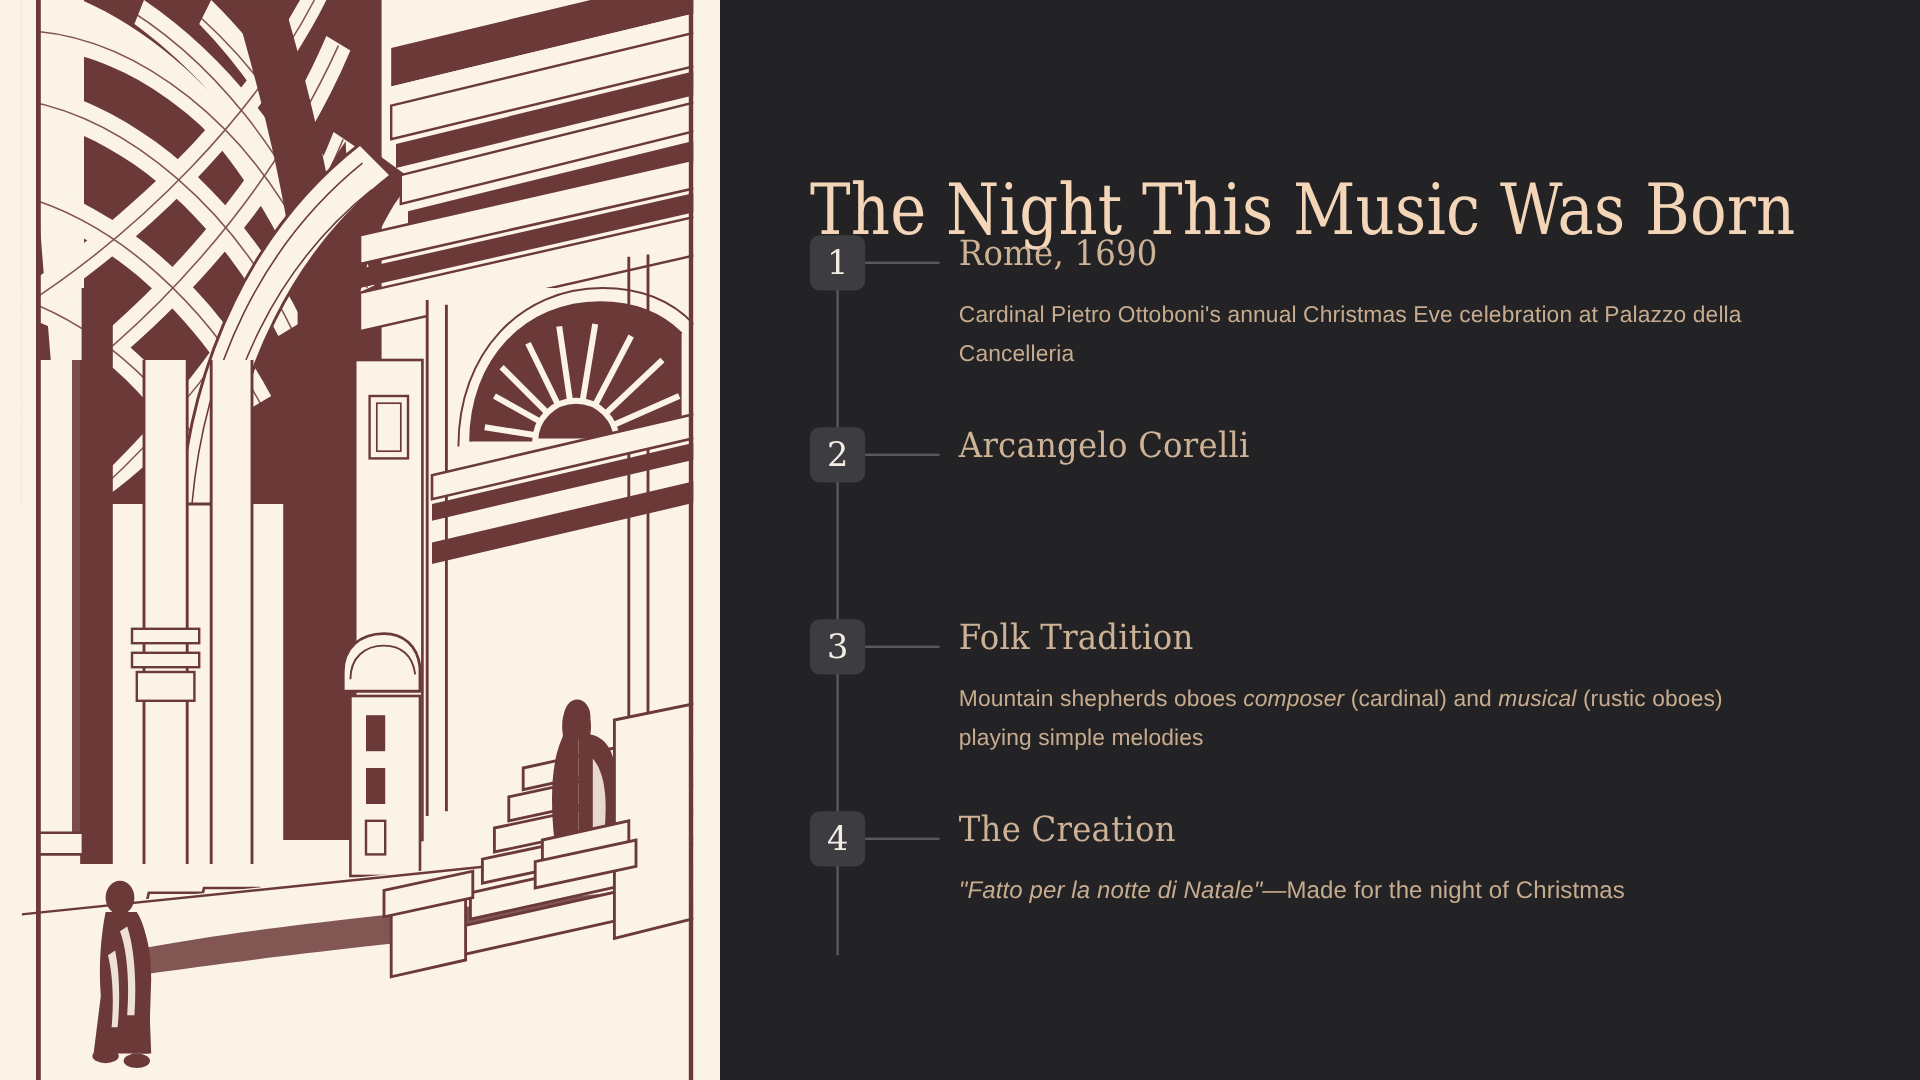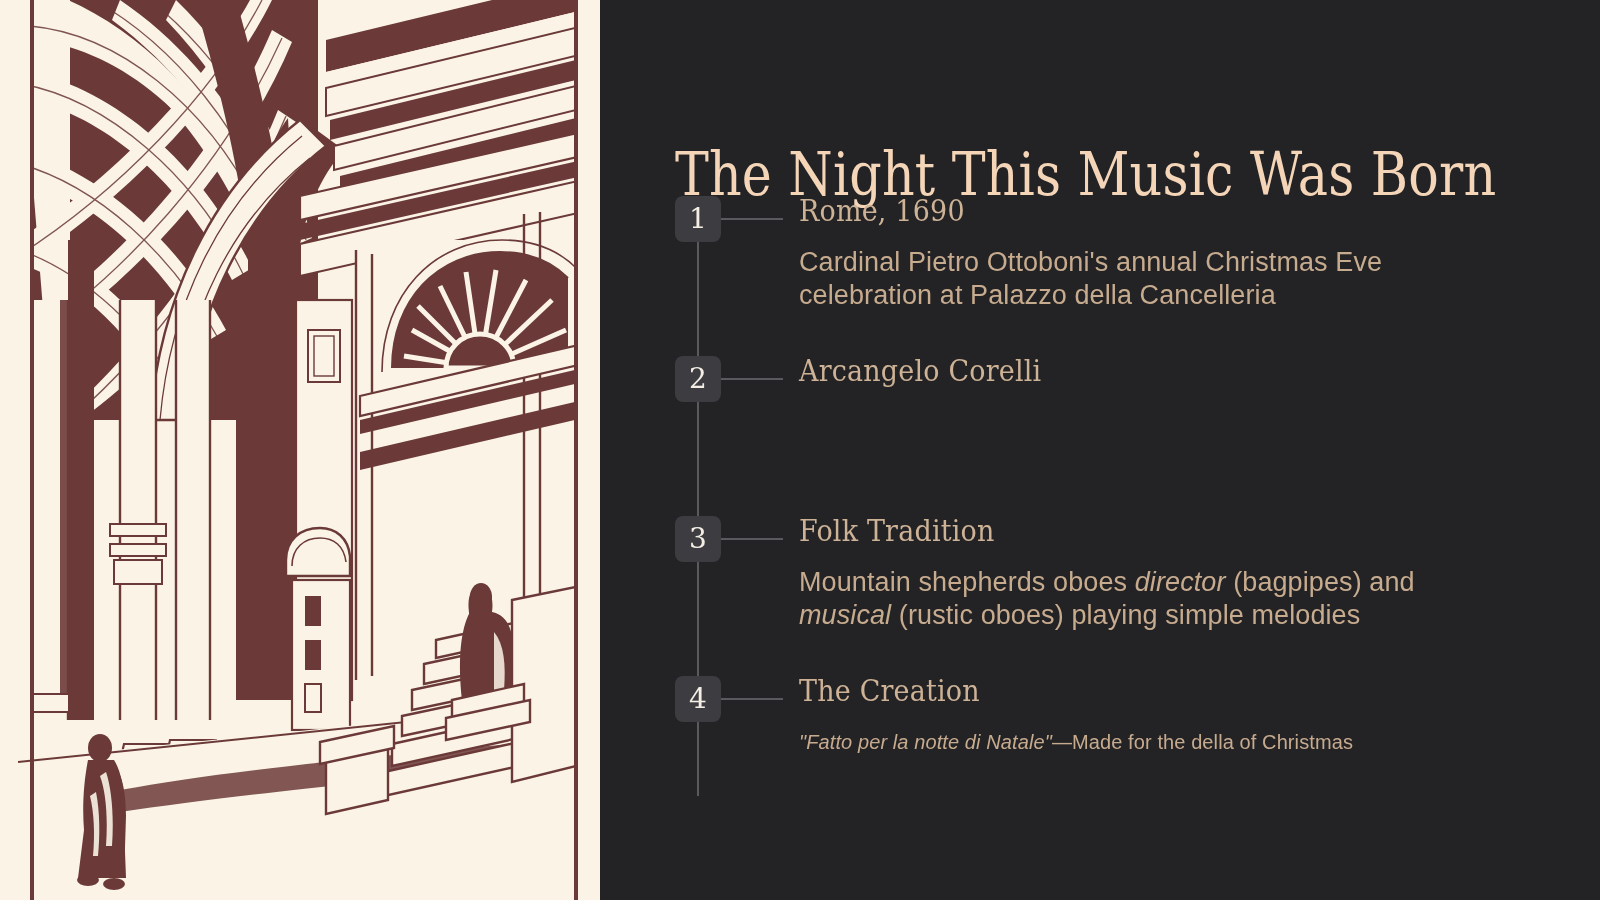--- a/index.html
+++ b/index.html
@@ -118,21 +118,21 @@
     font-weight: 400;
     color: #CDB296;
     letter-spacing: 0.2px;
     transform: scaleX(0.93);
     transform-origin: left center;
     white-space: nowrap;
   }
   .item-desc {
     margin-top: 12px;
     font-family: "Liberation Sans", sans-serif;
-    font-size: 27px;
+    font-size: 19px;
     line-height: 33px;
     color: #C7AB8E;
     letter-spacing: 0.1px;
     max-width: 690px;
   }
   .item-desc em {
     font-style: italic;
   }
   .item-desc.quote-line {
     font-size: 20px;
@@ -385,31 +385,31 @@
           <div class="item-heading">Arcangelo Corelli</div>
         </div>
       </div>
 
       <div class="timeline-item">
         <div class="badge">3</div>
         <div class="connector"></div>
         <div class="item-body">
           <div class="item-heading">Folk Tradition</div>
           <div class="item-desc">
-            <span>Mountain shepherds oboes </span><em>director</em><span> (bagpipes) and </span><em>musical</em><span> (rustic oboes) playing simple melodies</span>
+            <span>Mountain shepherds oboes </span><em>composer</em><span> (cardinal) and </span><em>musical</em><span> (rustic oboes) playing simple melodies</span>
           </div>
         </div>
       </div>
 
       <div class="timeline-item">
         <div class="badge">4</div>
         <div class="connector"></div>
         <div class="item-body">
           <div class="item-heading">The Creation</div>
           <div class="item-desc quote-line">
-            <em>"Fatto per la notte di Natale"</em><span>—Made for the della of Christmas</span>
+            <em>"Fatto per la notte di Natale"</em><span>—Made for the night of Christmas</span>
           </div>
         </div>
       </div>
 
     </div>
   </div>
 </div>
 
 </body></html>

